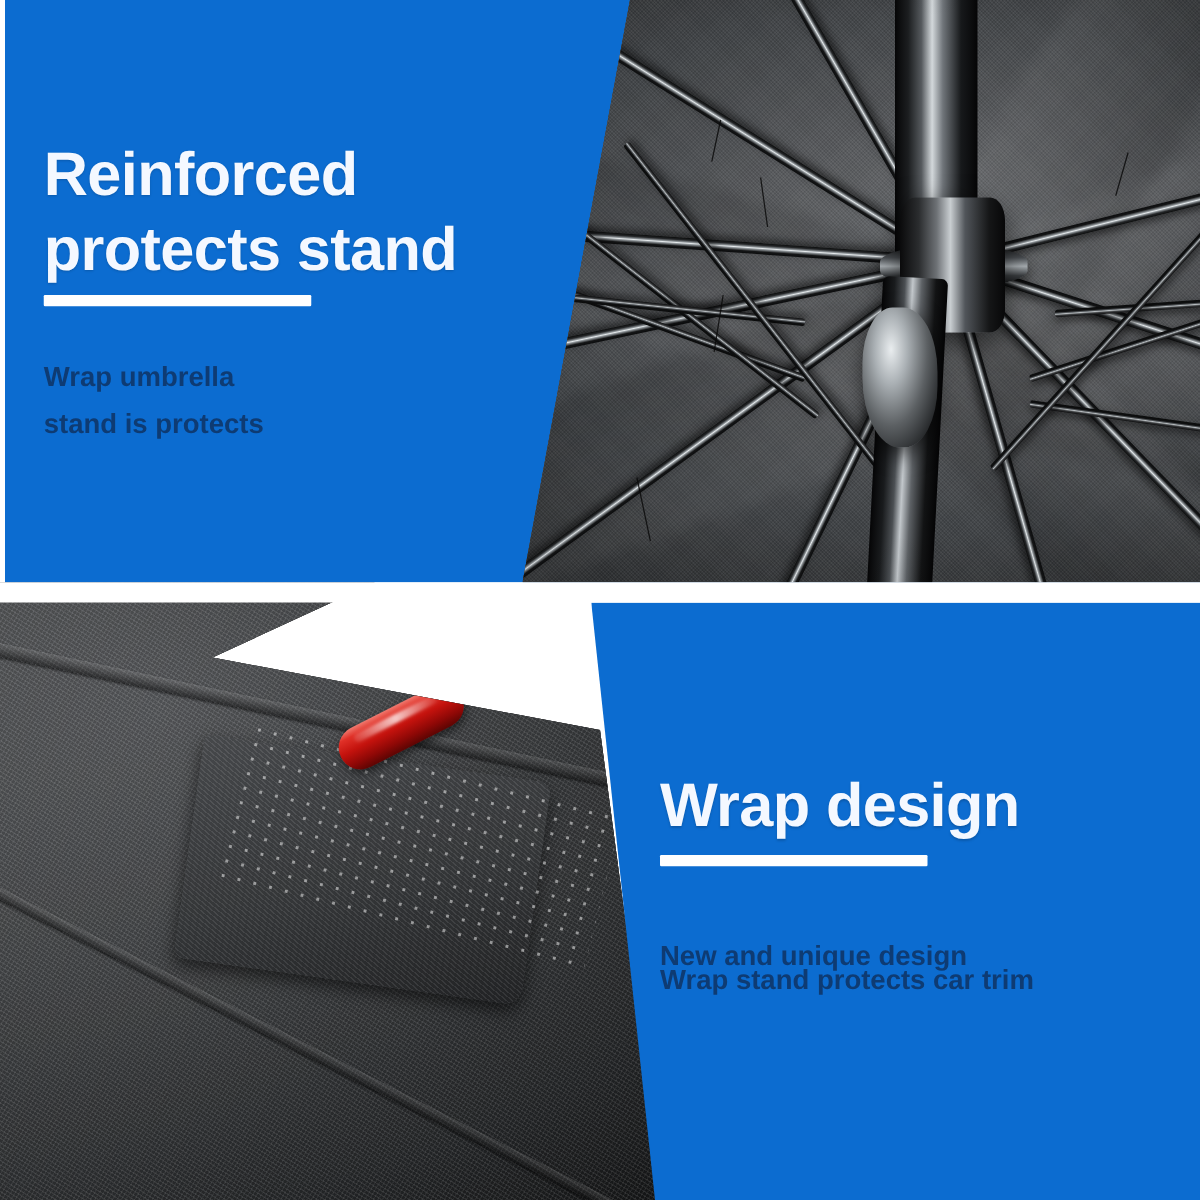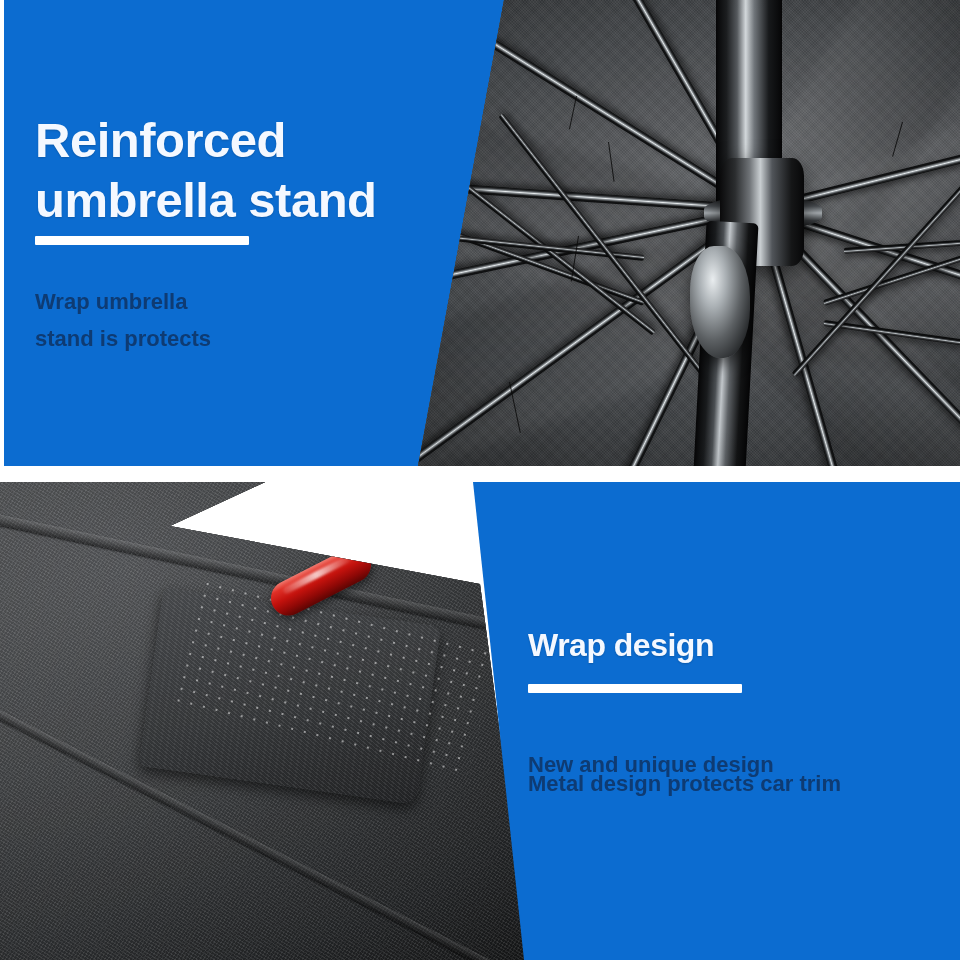--- a/index.html
+++ b/index.html
@@ -277,21 +277,21 @@
   .bot-blue {
     position: absolute;
     z-index: 2;
     left: 0; top: 0;
     width: 960px; height: 494px;
     
     clip-path: polygon(473px 16px, 960px 16px, 960px 494px, 524px 494px);
     background: #0c6cd0;
   }
   .bot-text { position: absolute; z-index: 3; left: 0; top: 0; }
-  .w-line1 { left: 528px; top: 151px; font-size: 32px; line-height: 56px; }
+  .w-line1 { left: 528px; top: 151px; font-size: 49px; line-height: 56px; }
   .rule-bot { left: 528px; top: 218px; width: 214px; height: 9px; }
   .w-sub1 { left: 528px; top: 280px; }
   .w-sub2 { left: 528px; top: 299px; }
 </style>
 </head>
 <body>
 
 <div id="stage">
 
   <div class="panel-top">
@@ -340,21 +340,21 @@
         <div class="umb-hub"></div>
         <div class="umb-shaft-low"></div>
         <div class="umb-knuckle"></div>
 
         <div class="umb-vignette"></div>
       </div>
     </div>
 
     <div class="top-text">
       <div class="title t-line1">Reinforced</div>
-      <div class="title t-line2">umbrella stand</div>
+      <div class="title t-line2">protects stand</div>
       <div class="rule rule-top"></div>
       <div class="sub s-line1">Wrap umbrella</div>
       <div class="sub s-line2">stand is protects</div>
     </div>
   </div>
 
   <div class="gap"></div>
 
   <div class="panel-bottom">
 
@@ -370,17 +370,17 @@
       <div class="rod"></div>
       <div class="rod-tip"></div>
     </div>
 
     <div class="bot-blue"></div>
 
     <div class="bot-text">
       <div class="title w-line1">Wrap design</div>
       <div class="rule rule-bot"></div>
       <div class="sub w-sub1">New and unique design</div>
-      <div class="sub w-sub2">Metal design protects car trim</div>
+      <div class="sub w-sub2">Wrap stand protects car trim</div>
     </div>
   </div>
 
 </div>
 
 </body></html>

